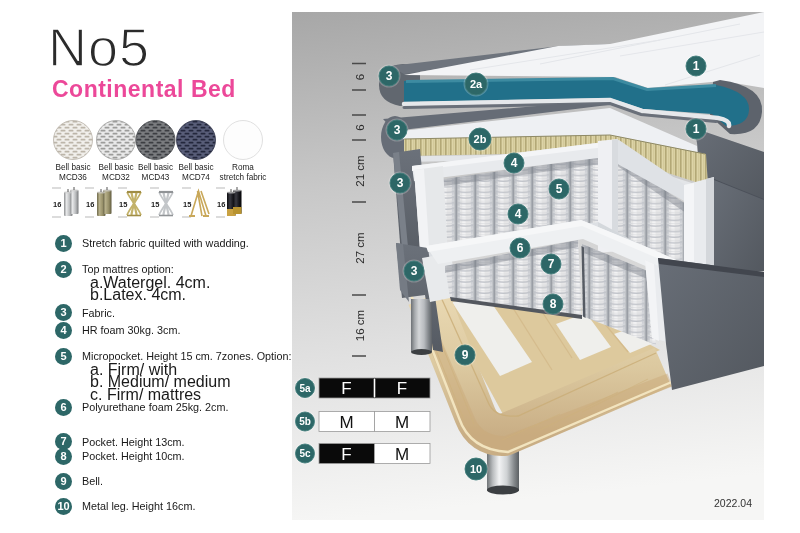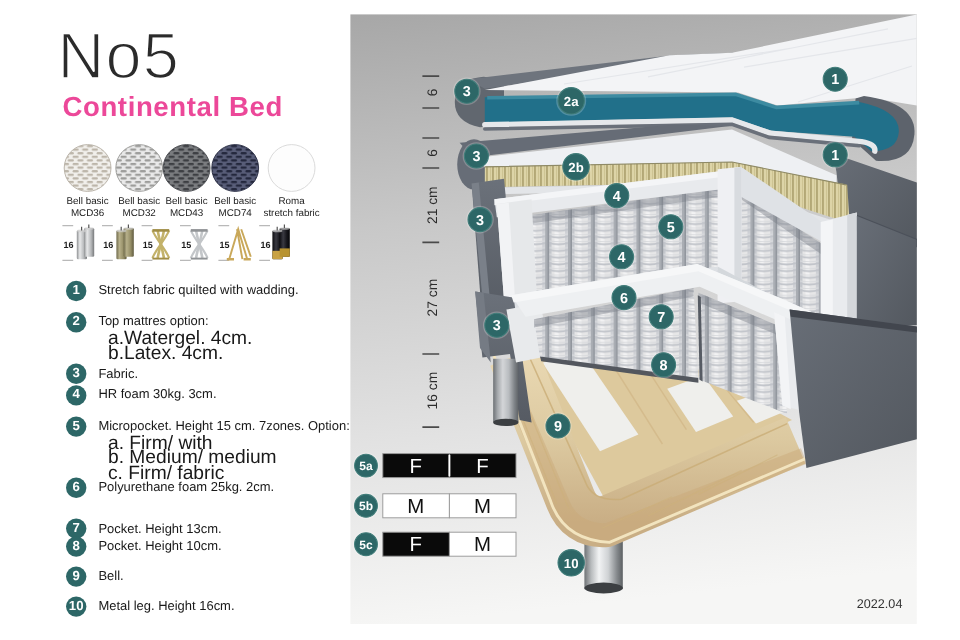--- a/index.html
+++ b/index.html
@@ -143,21 +143,21 @@
 <div class="sub" style="top:274.0px">a.Watergel. 4cm.</div>
 <div class="sub" style="top:286.4px">b.Latex. 4cm.</div>
 
 <div class="item" style="top:303px"><span class="bdg">3</span><span class="itx">Fabric.</span></div>
 
 <div class="item" style="top:320.5px"><span class="bdg">4</span><span class="itx">HR foam 30kg. 3cm.</span></div>
 
 <div class="item" style="top:346.5px"><span class="bdg">5</span><span class="itx">Micropocket. Height 15 cm. 7zones. Option:</span></div>
 <div class="sub" style="top:361.0px">a. Firm/ with</div>
 <div class="sub" style="top:373.4px">b. Medium/ medium</div>
-<div class="sub" style="top:385.8px">c. Firm/ fabric</div>
+<div class="sub" style="top:385.8px">c. Firm/ mattres</div>
 
 <div class="item" style="top:397.5px"><span class="bdg">6</span><span class="itx">Polyurethane foam 25kg. 2cm.</span></div>
 
 <div class="item" style="top:432px"><span class="bdg">7</span><span class="itx">Pocket. Height 13cm.</span></div>
 
 <div class="item" style="top:446.5px"><span class="bdg">8</span><span class="itx">Pocket. Height 10cm.</span></div>
 
 <div class="item" style="top:471.5px"><span class="bdg">9</span><span class="itx">Bell.</span></div>
 
 <div class="item" style="top:496.5px"><span class="bdg">10</span><span class="itx">Metal leg. Height 16cm.</span></div>

